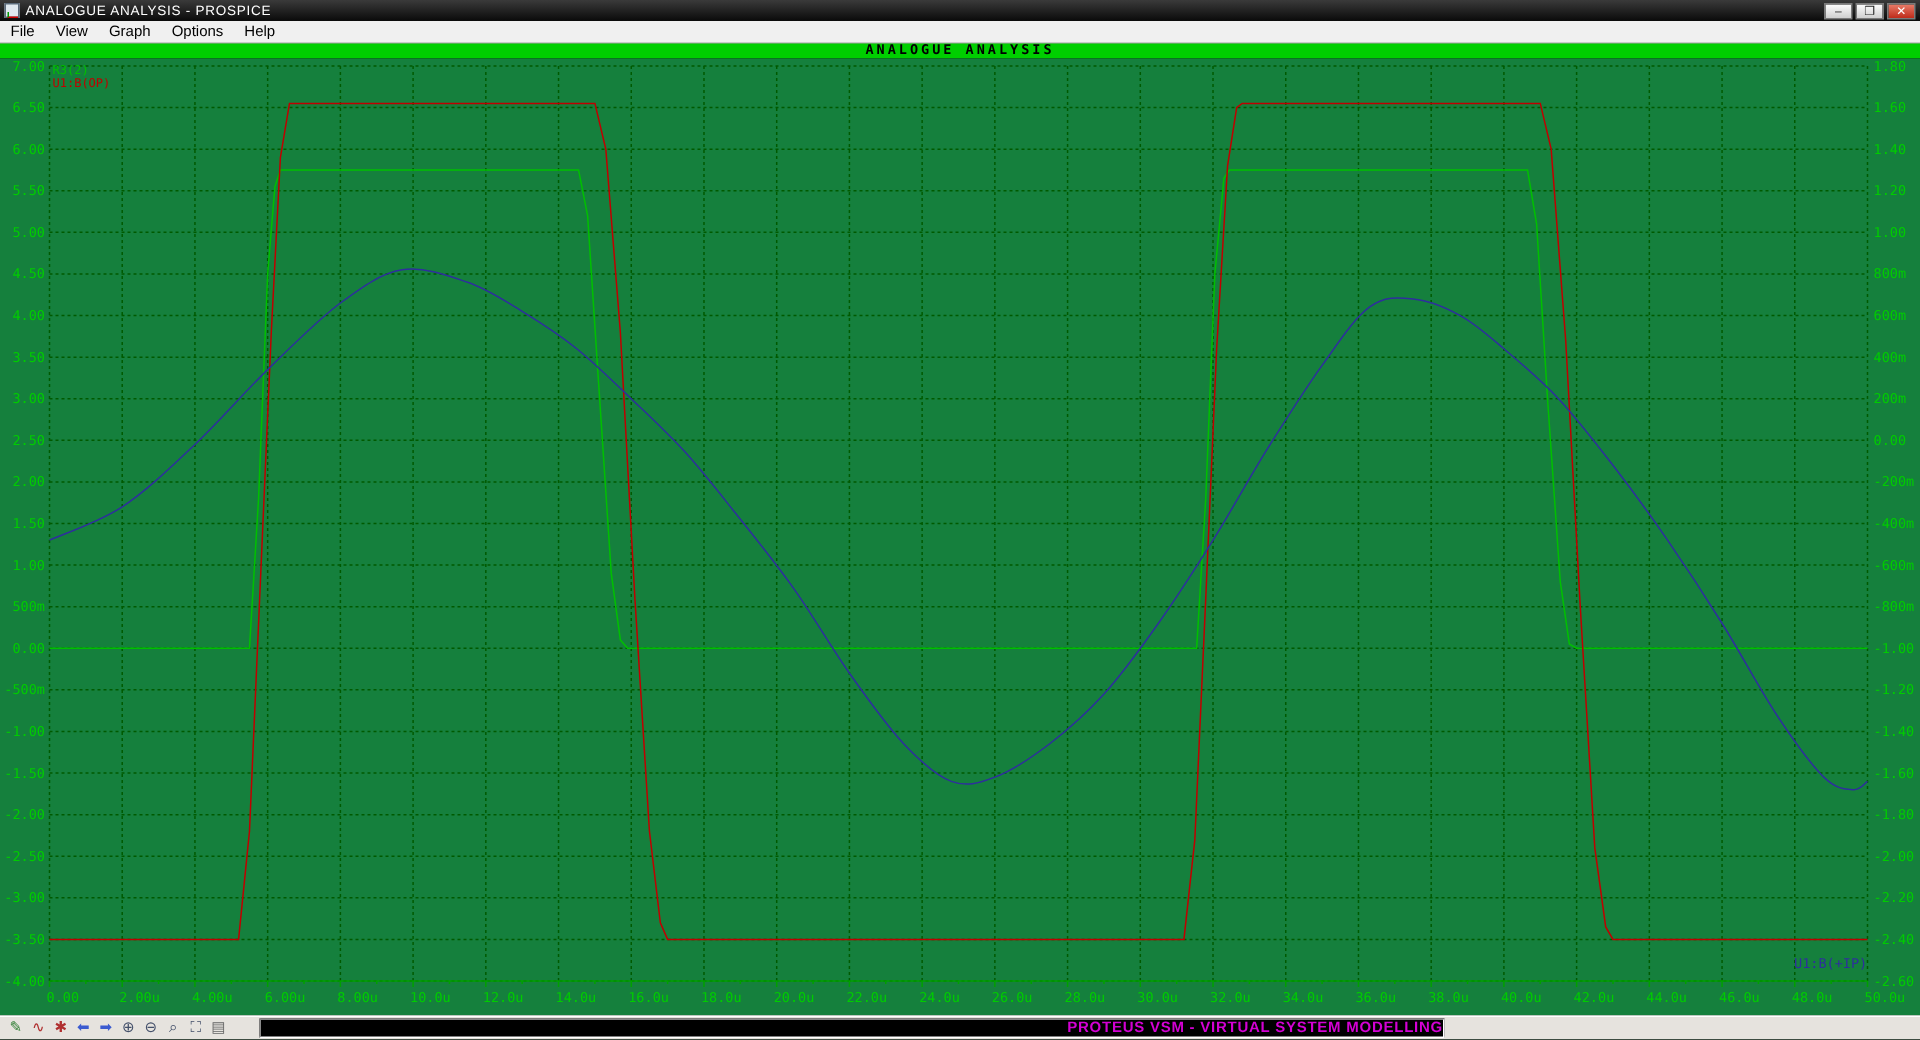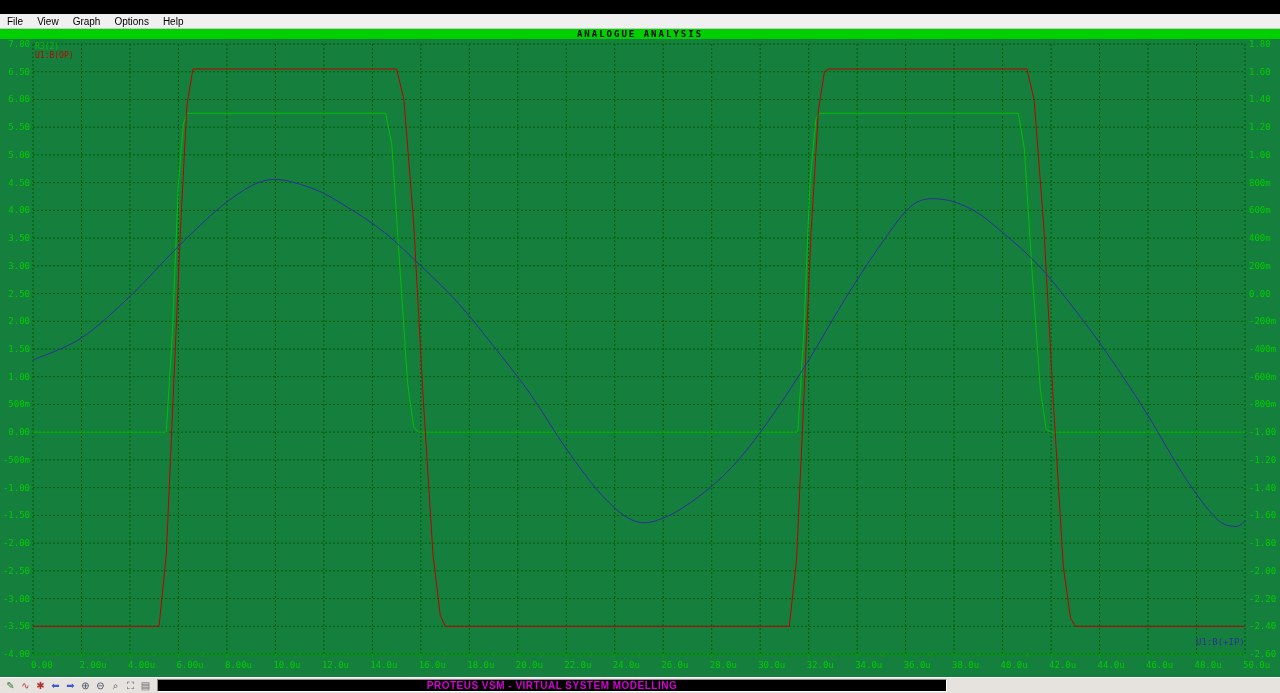--- a/index.html
+++ b/index.html
@@ -35,29 +35,38 @@
   svg text { font-family:"DejaVu Sans Mono", monospace; }
 
   
   #statusbar { position:absolute; left:0; top:677px; width:1280px; height:16px;
     background:#e6e3de; border-top:1px solid #fff; display:flex; align-items:center; }
   #tool-icons { display:flex; align-items:center; padding-left:3px; width:157px; }
   .tool-icon { width:15px; height:14px; font-size:10px; line-height:13px; text-align:center;
     cursor:default; }
   #status-message-area { width:790px; height:13px; background:#000; border:1px solid #8a8a8a;
     border-right-color:#fff; border-bottom-color:#fff; display:flex; align-items:center;
-    justify-content:center; }
+    justify-content:flex-end;margin-left:16px; }
   #status-message { color:#d400d4; font-size:10px; font-weight:bold; letter-spacing:0.5px;
     line-height:12px; }
 </style>
 </head>
 <body>
 
 <div id="window">
 
+  <div id="titlebar">
+    <div id="app-icon"></div>
+    <span id="title-text">ANALOGUE ANALYSIS - PROSPICE</span>
+    <div id="win-buttons">
+      <div class="win-btn">–</div>
+      <div class="win-btn">❐</div>
+      <div class="win-btn close">✕</div>
+    </div>
+  </div>
 
   <div id="menubar">
     <span class="menu-item">File</span>
     <span class="menu-item">View</span>
     <span class="menu-item">Graph</span>
     <span class="menu-item">Options</span>
     <span class="menu-item">Help</span>
   </div>
 
   <div id="chart-header">ANALOGUE ANALYSIS</div>

